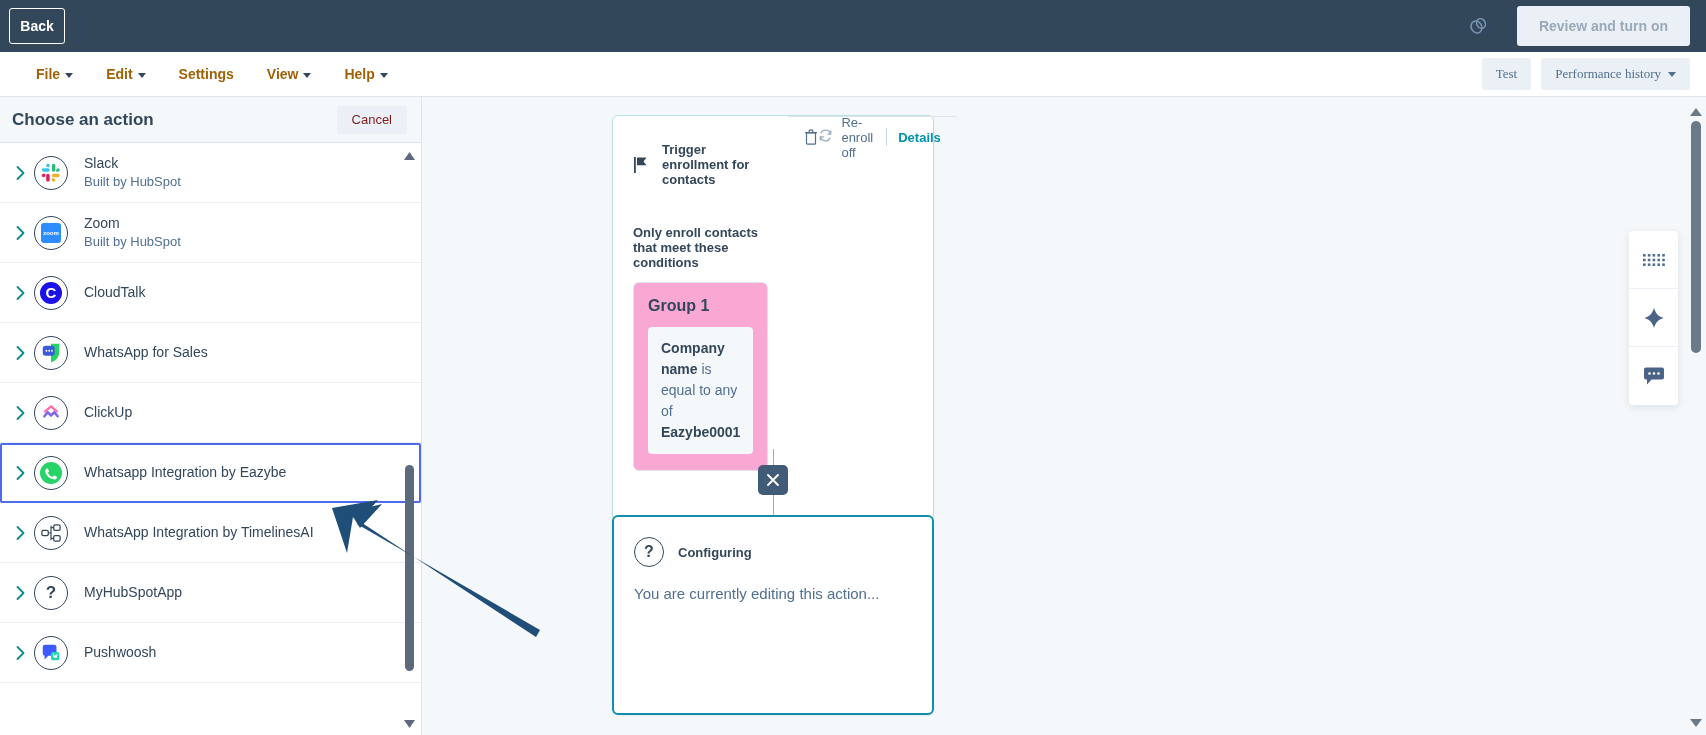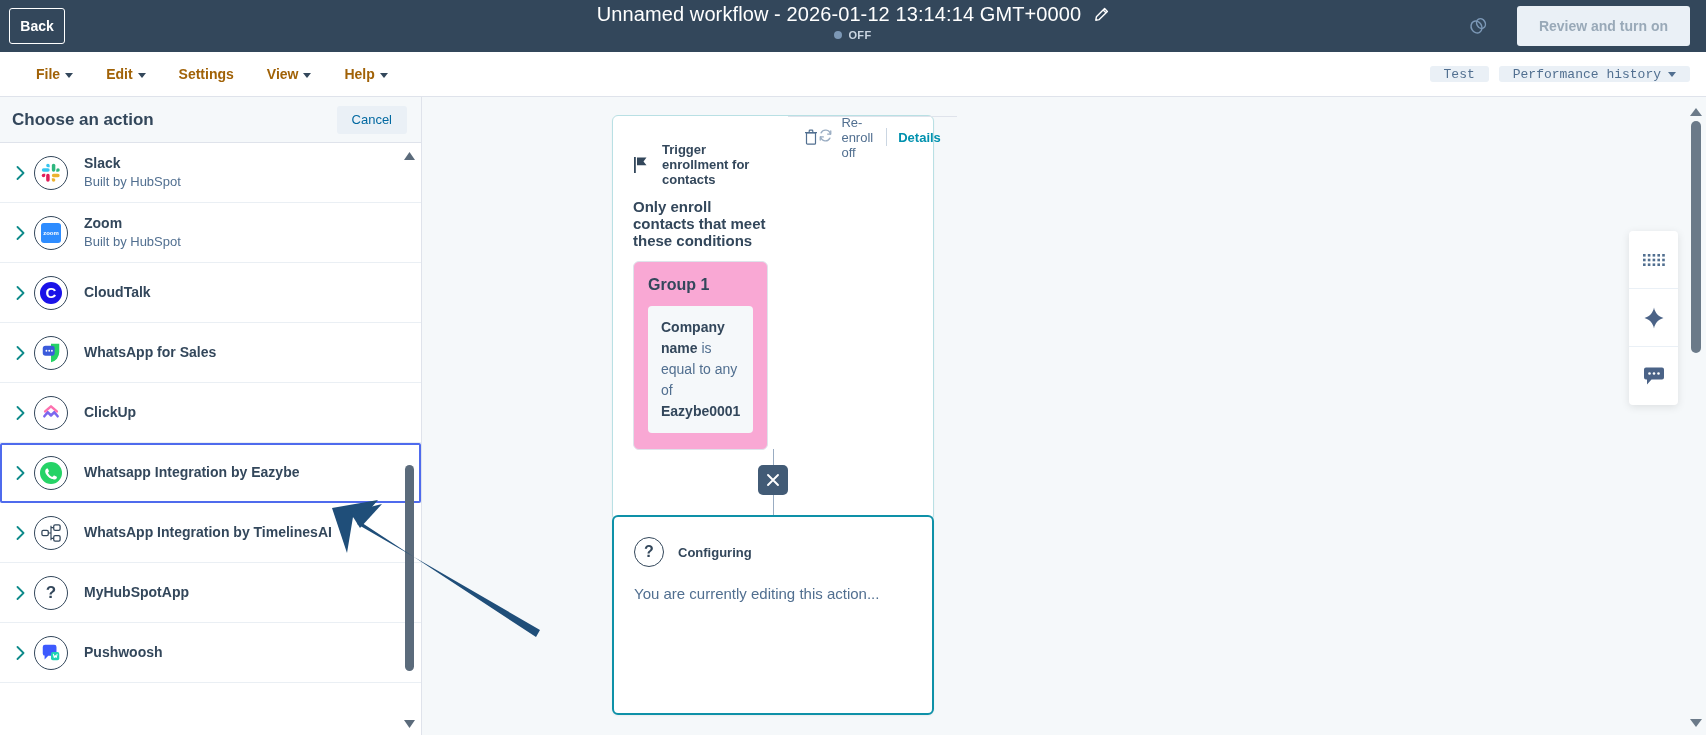--- a/index.html
+++ b/index.html
@@ -53,46 +53,46 @@
     position: relative;
   }
   .menu-item {
     display: flex; align-items: center; gap: 5px;
     padding: 6px 14px; border-radius: 3px; cursor: pointer;
     color: #a16207; font-size: 14px; font-weight: 700;
   }
   .caret { width: 0; height: 0; border-left: 4px solid transparent; border-right: 4px solid transparent; border-top: 5px solid #33475b; display: inline-block; position: relative; top: 1px; }
   .menubar-right { margin-left: auto; display: flex; align-items: center; gap: 10px; padding-right: 16px; }
   .ghost-btn {
-    height: 16px; padding: 0 14px; border-radius: 3px;
+    height: 32px; padding: 0 14px; border-radius: 3px;
     background: #eaf0f6; color: #516f90; border: none;
     font-size: 13px; font-weight: 400; cursor: pointer;
     display: flex; align-items: center; gap: 7px;
-    font-family: Liberation Mono, monospace;
+    font-family: Liberation Serif, serif;
   }
   .caret-gray { width: 0; height: 0; border-left: 4px solid transparent; border-right: 4px solid transparent; border-top: 5px solid #516f90; display: inline-block; }
 
   
   .body { flex: 1; display: flex; position: relative; min-height: 0; }
 
   
   .panel {
     width: 422px; flex: 0 0 422px; background: #ffffff;
     border-right: 1px solid #dfe3eb;
     display: flex; flex-direction: column; position: relative; min-height: 0;
   }
   .panel-head {
     height: 46px; flex: 0 0 46px; background: #f5f8fa;
     border-bottom: 1px solid #dfe3eb;
     display: flex; align-items: center; padding: 0 14px 0 12px;
   }
   .panel-title { font-size: 17px; font-weight: 700; color: #33475b; }
   .cancel-btn {
     margin-left: auto; height: 28px; padding: 0 15px; border-radius: 3px;
-    background: #eaf0f6; color: #0369a1; border: none;
+    background: #eaf0f6; color: #7f1d1d; border: none;
     font-size: 13px; cursor: pointer; font-family: "Liberation Sans", sans-serif;
     display: flex; align-items: center;
   }
   .panel-list { flex: 1; overflow: hidden; position: relative; }
   .app-row {
     height: 60px; display: flex; align-items: center;
     border-bottom: 1px solid #eaeff4; padding-left: 6px;
     cursor: pointer; position: relative; background: #fff;
   }
   .app-row.selected { outline: 2px solid #4f6bed; outline-offset: -2px; border-radius: 2px; z-index: 3; }
@@ -100,21 +100,21 @@
     width: 28px; flex: 0 0 28px; display: flex; align-items: center; justify-content: center;
   }
   .chev svg { display:block; }
   .app-icon {
     width: 34px; height: 34px; flex: 0 0 34px; border-radius: 50%;
     border: 1.5px solid #33475b; background: #fff;
     display: flex; align-items: center; justify-content: center;
     overflow: hidden; margin-right: 16px;
   }
   .app-text { display: flex; flex-direction: column; gap: 1px; }
-  .app-name { font-size: 14px; font-weight: 700; color: #33475b; line-height: 1.25; }
+  .app-name { font-size: 14px; font-weight: 400; color: #33475b; line-height: 1.25; }
   .app-sub { font-size: 13px; color: #516f90; line-height: 1.25; }
 
   
   .panel-sb {
     position: absolute; right: 4px; top: 46px; bottom: 0; width: 16px; z-index: 6;
   }
   .sb-arrow { width: 16px; height: 14px; display: flex; align-items: center; justify-content: center; }
   .sb-thumb { position: absolute; left: 4px; width: 9px; background: #5b6b7b; border-radius: 5px; }
 
   
@@ -123,21 +123,21 @@
   .card {
     position: absolute; background: #ffffff;
     border: 1px solid #b9e0e4; border-radius: 6px;
     box-shadow: 0 1px 2px rgba(0,0,0,.05);
   }
   .trigger-card { left: 190px; top: 18px; width: 322px; height: 406px; display: flex; flex-direction: row; }
   .trigger-body { padding: 26px 20px 0 20px; flex: 1; }
   .trigger-head { display: flex; align-items: center; gap: 13px; }
   .flag-icon { width: 16px; height: 18px; }
   .trigger-head-text { font-size: 13px; font-weight: 700; color: #33475b; }
-  .only-enroll { font-size: 15px; font-weight: 700; color: #33475b; margin-top: 11px; }
+  .only-enroll { font-size: 13px; font-weight: 700; color: #33475b; margin-top: 38px; }
   .group-box {
     margin-top: 12px; border: 1px solid #dfe3eb; border-radius: 6px; background: #f9a8d4;
     padding: 14px 14px 16px 14px;
   }
   .group-title { font-size: 16px; font-weight: 700; color: #33475b; }
   .cond-box { margin-top: 12px; background: #f5f8fa; border-radius: 4px; padding: 11px 13px; }
   .cond-text { font-size: 14px; color: #516f90; line-height: 1.5; }
   .cond-text b { color: #33475b; font-weight: 700; }
   .card-footer {
     height: 41px; border-top: 1px solid #dfe3eb;
@@ -191,35 +191,20 @@
   .big-arrow { position: absolute; left: 330px; top: 498px; z-index: 20; pointer-events: none; }
 </style>
 </head>
 <body>
 
 <div class="app">
 
   <div class="topbar">
     <button class="back-btn">Back</button>
 
-    <div class="title-wrap">
-      <div class="title-row">
-        <span class="wf-title">Unnamed workflow - 2026-01-12 13:14:14 GMT+0000</span>
-        <span class="pencil-icon">
-          <svg width="16" height="16" viewBox="0 0 16 16">
-              <path d="M11.6 1.6l2.8 2.8-8.2 8.2-3.4.6.6-3.4 8.2-8.2z" fill="none" stroke="#ffffff" stroke-width="1.4" stroke-linejoin="round"></path>
-              <path d="M10.2 3l2.8 2.8" stroke="#ffffff" stroke-width="1.4"></path>
-            </svg>
-        </span>
-      </div>
-      <div class="status-row">
-        <span class="status-dot"></span>
-        <span class="status-text">OFF</span>
-      </div>
-    </div>
 
     <div class="top-right">
       <span class="link-icon">
         <svg width="24" height="22" viewBox="0 0 24 22">
           <ellipse cx="9.5" cy="12" rx="5.2" ry="6.2" fill="none" stroke="#7c98b6" stroke-width="1.5" transform="rotate(-30 9.5 12)"></ellipse>
           <ellipse cx="14" cy="8.5" rx="4.2" ry="5" fill="none" stroke="#7c98b6" stroke-width="1.5" transform="rotate(-30 14 8.5)"></ellipse>
         </svg>
       </span>
       <button class="review-btn">Review and turn on</button>
     </div>

